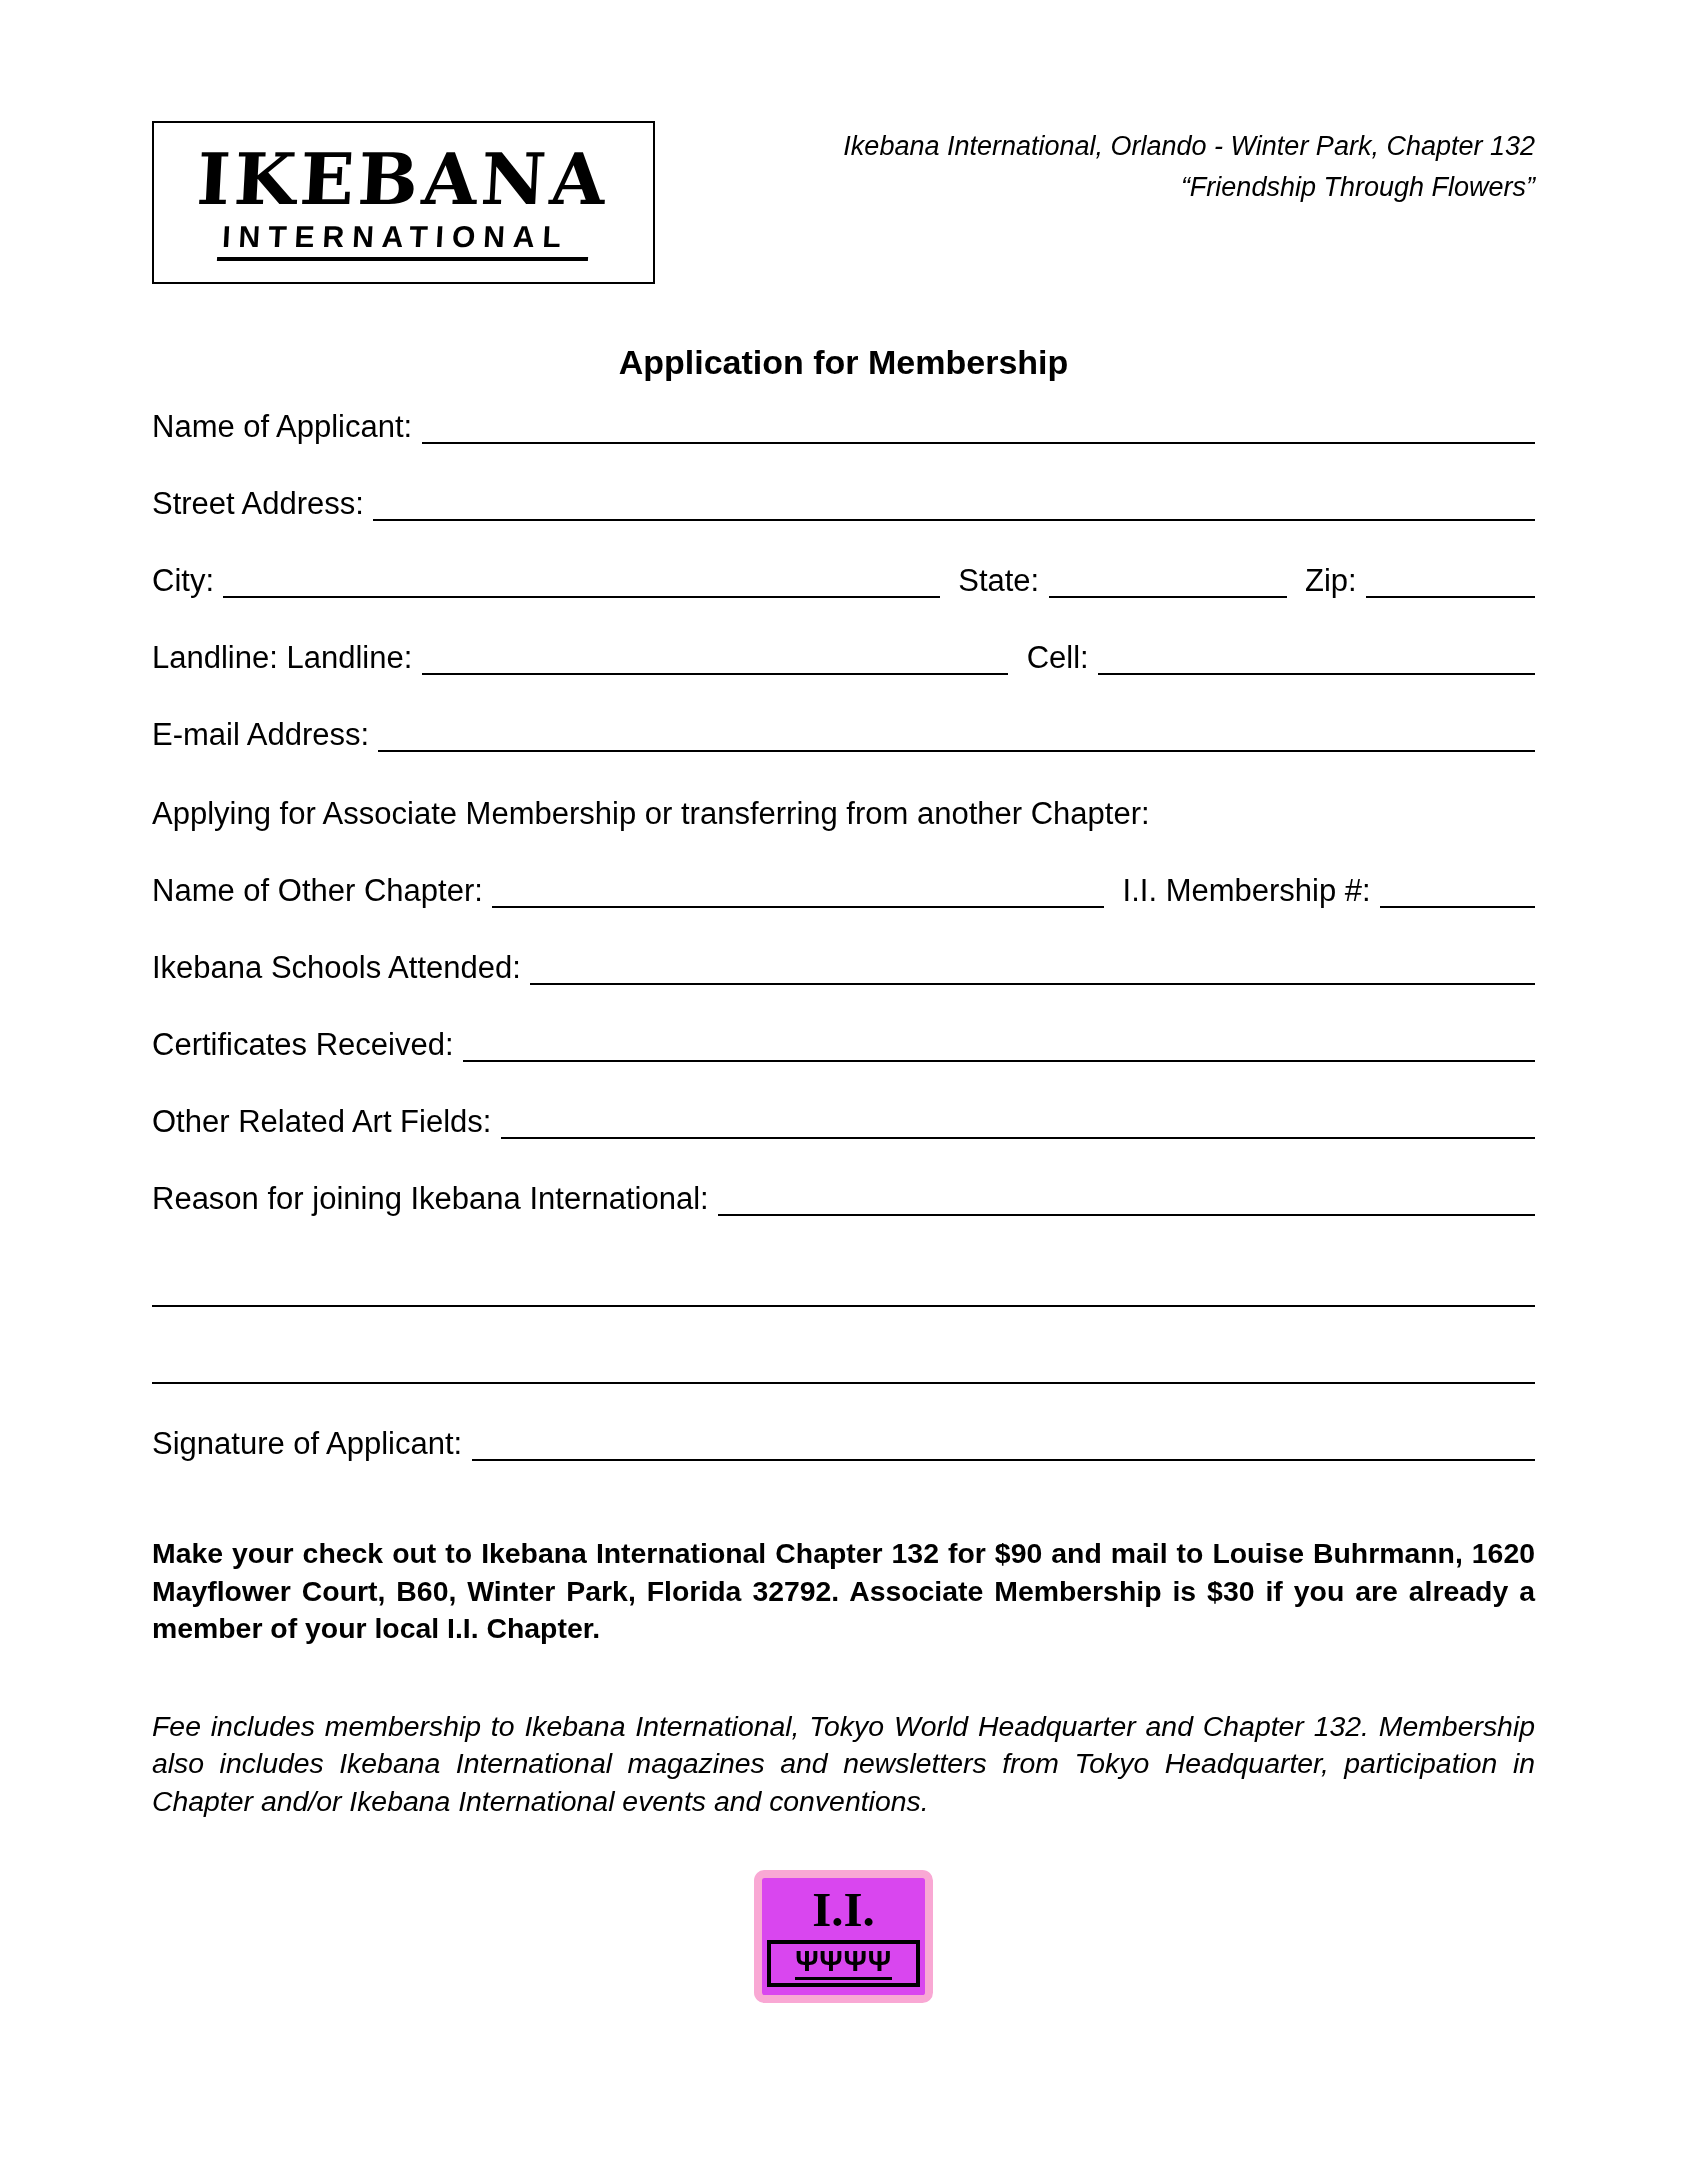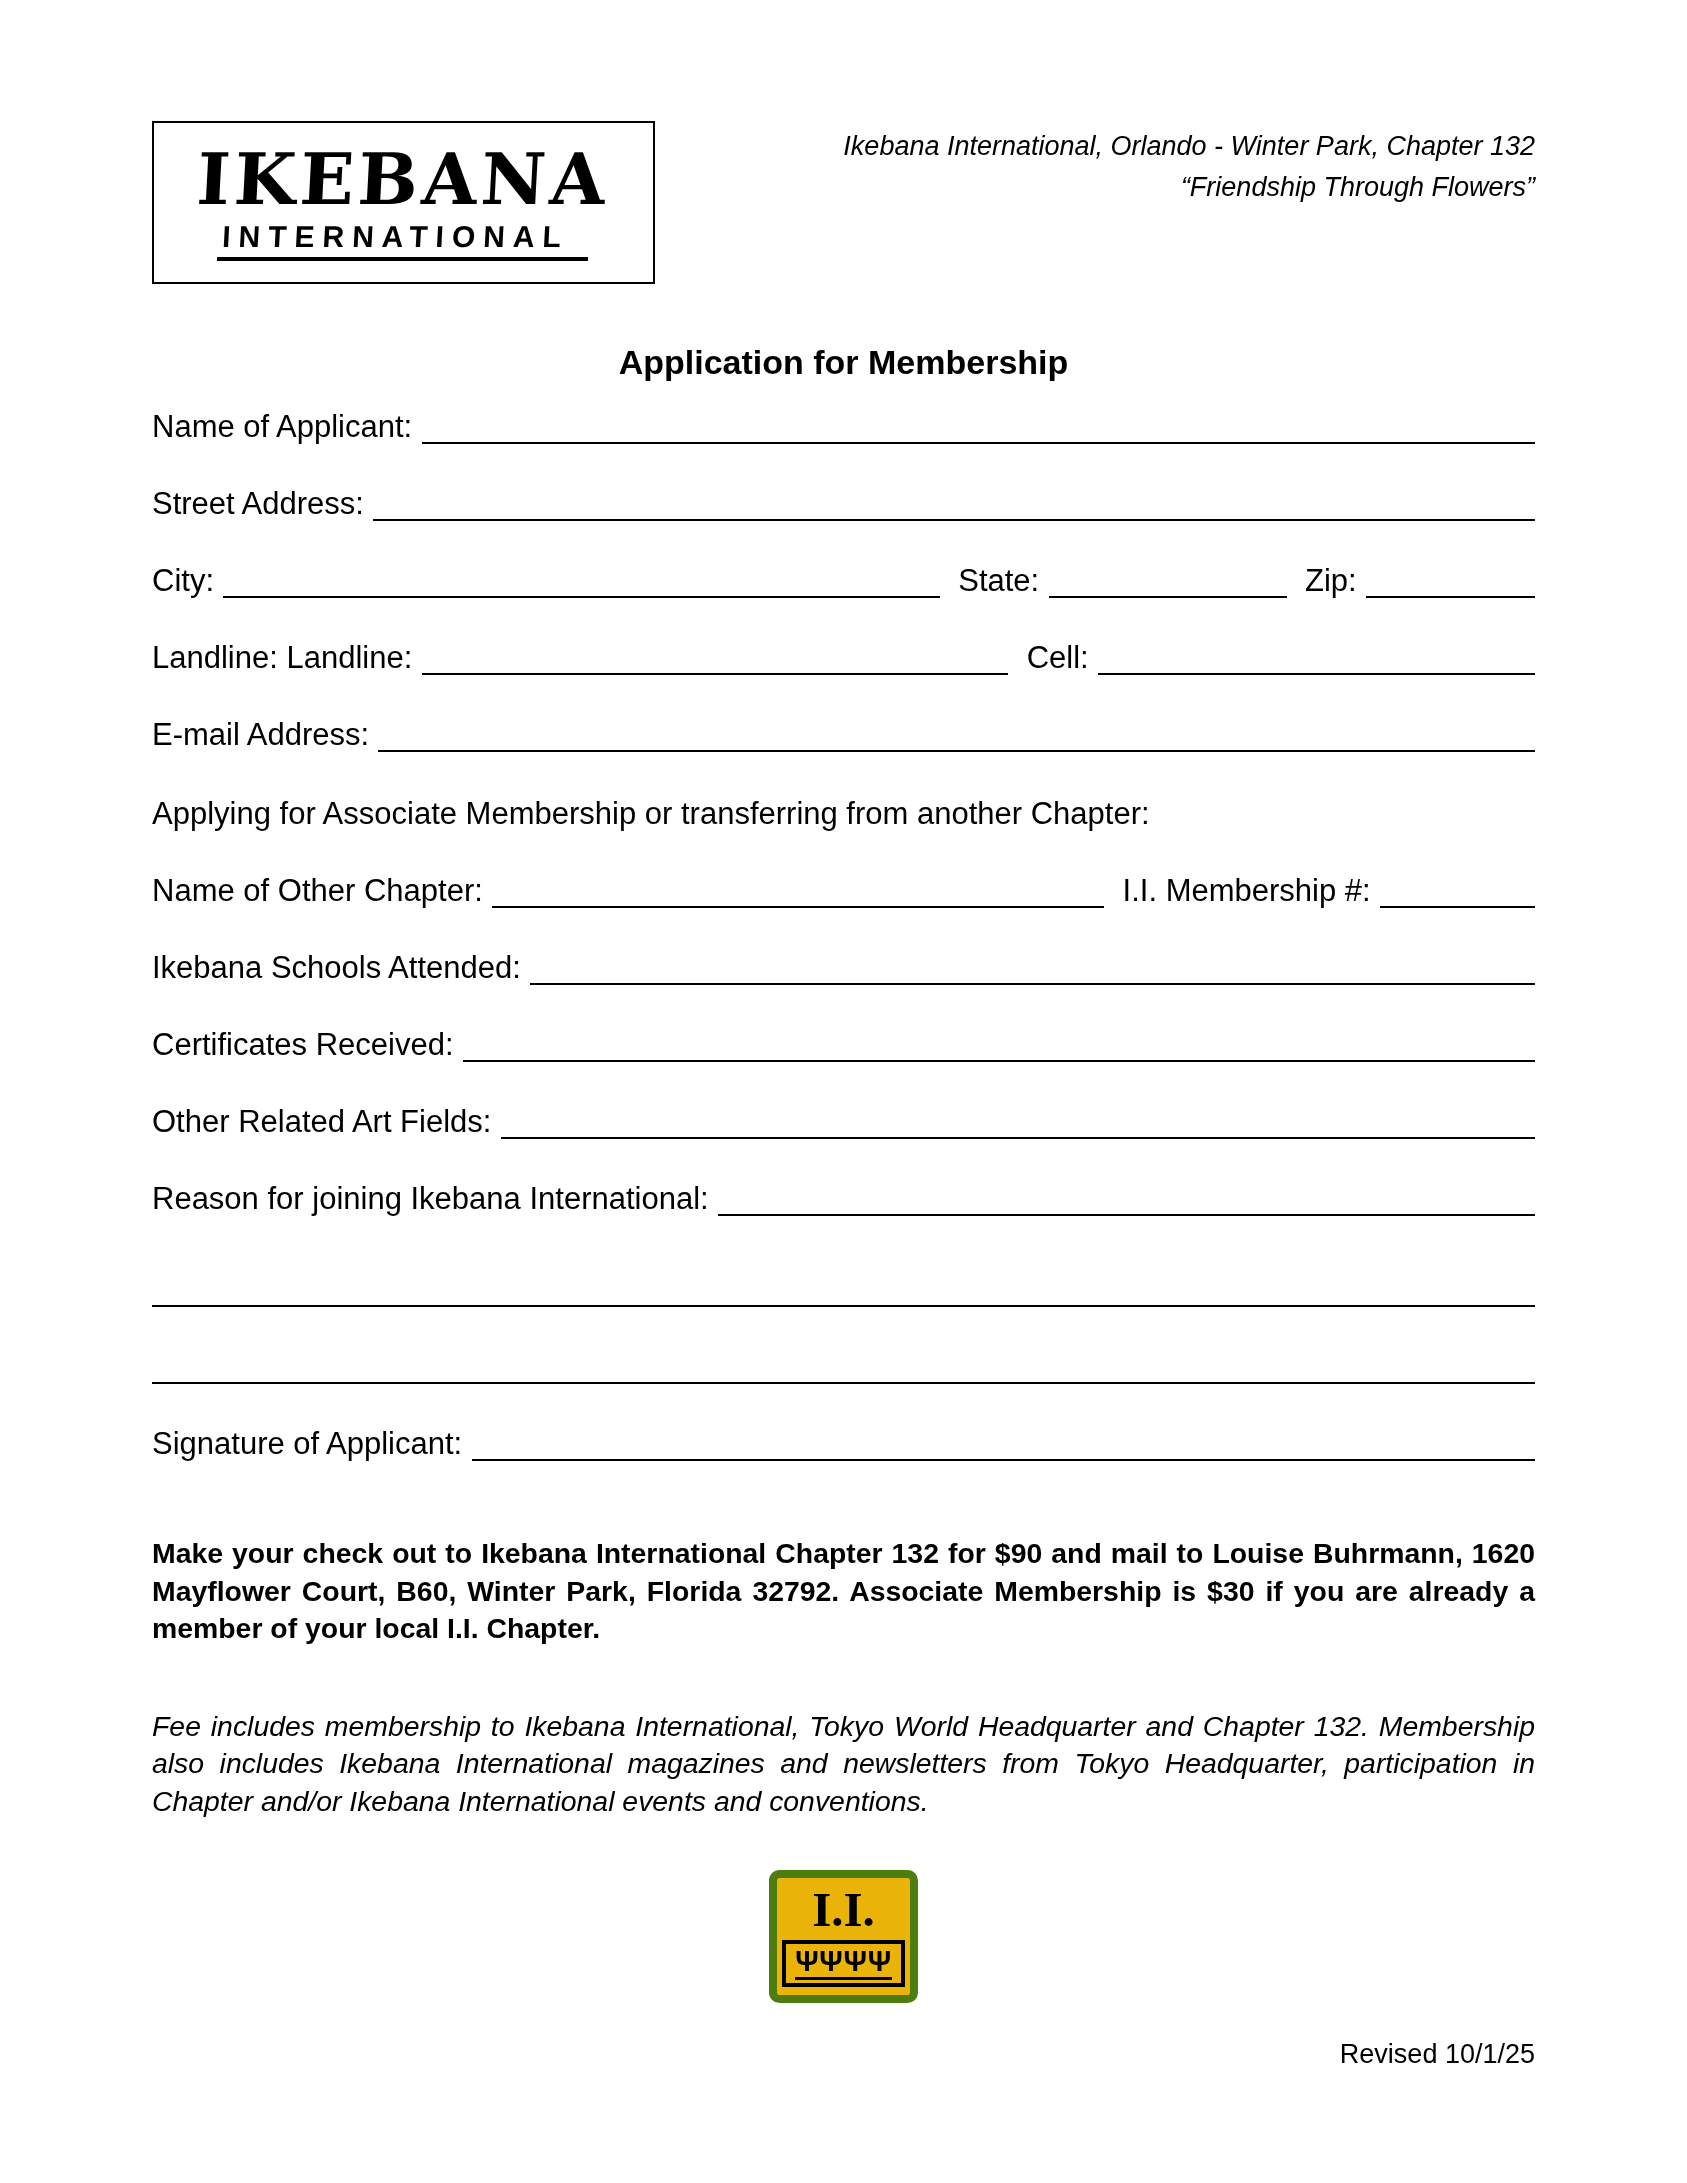--- a/index.html
+++ b/index.html
@@ -92,27 +92,27 @@
     font-size: 28.4px;
     line-height: 1.32;
     text-align: justify;
   }
   .para.payment { margin-top: 74px; font-weight: bold; }
   .para.fee { margin-top: 60px; font-style: italic; }
 
   
   .seal {
     box-sizing: border-box;
-    width: 149px;
+    width: 179px;
     margin: 50px auto 0 auto;
-    border: 8px solid #4d7c0f;
+    border: 8px solid #f9a8d4;
     border-radius: 10.6px;
     padding: 6.6px 5.3px 8px 5.3px;
     text-align: center;
-    background: #eab308;
+    background: #d946ef;
   }
   .seal-ii {
     font-family: "Liberation Serif", serif;
     font-weight: bold;
     font-size: 49px;
     line-height: 1;
   }
   .seal-inner {
     border: 4.6px solid #000;
     margin-top: 6.6px;
@@ -236,16 +236,15 @@
 
   <div class="para fee">Fee includes membership to Ikebana International, Tokyo World Headquarter and Chapter 132. Membership also includes Ikebana International magazines and newsletters from Tokyo Headquarter, participation in Chapter and/or Ikebana International events and conventions.</div>
 
   <div class="seal">
     <div class="seal-ii">I.I.</div>
     <div class="seal-inner">
       <span class="seal-glyphs">ΨΨΨΨ</span>
     </div>
   </div>
 
-  <div class="revised">Revised 10/1/25</div>
 
 </div>
 
 
 </body></html>

